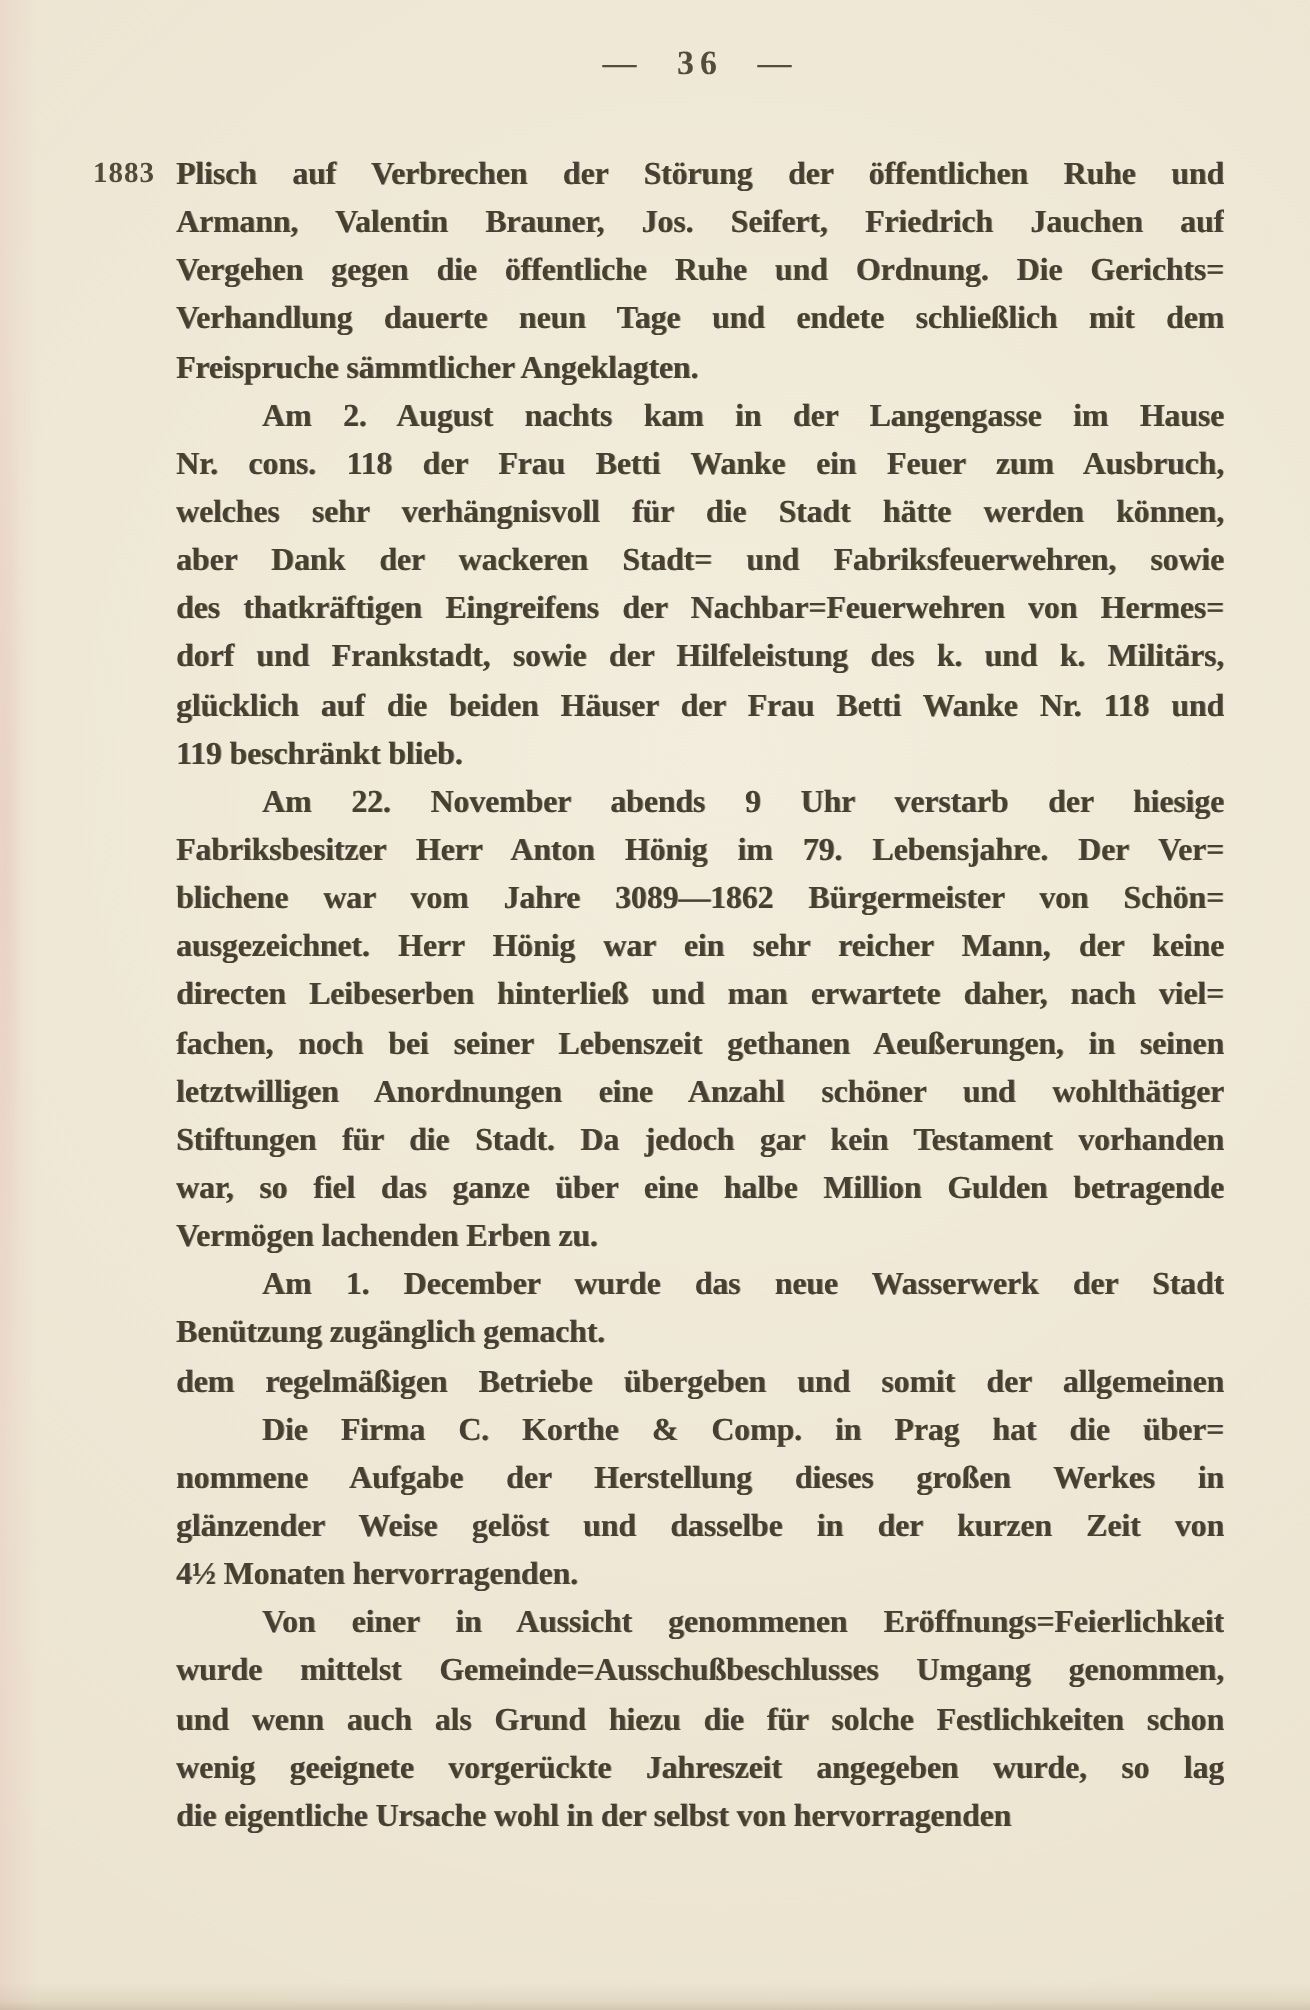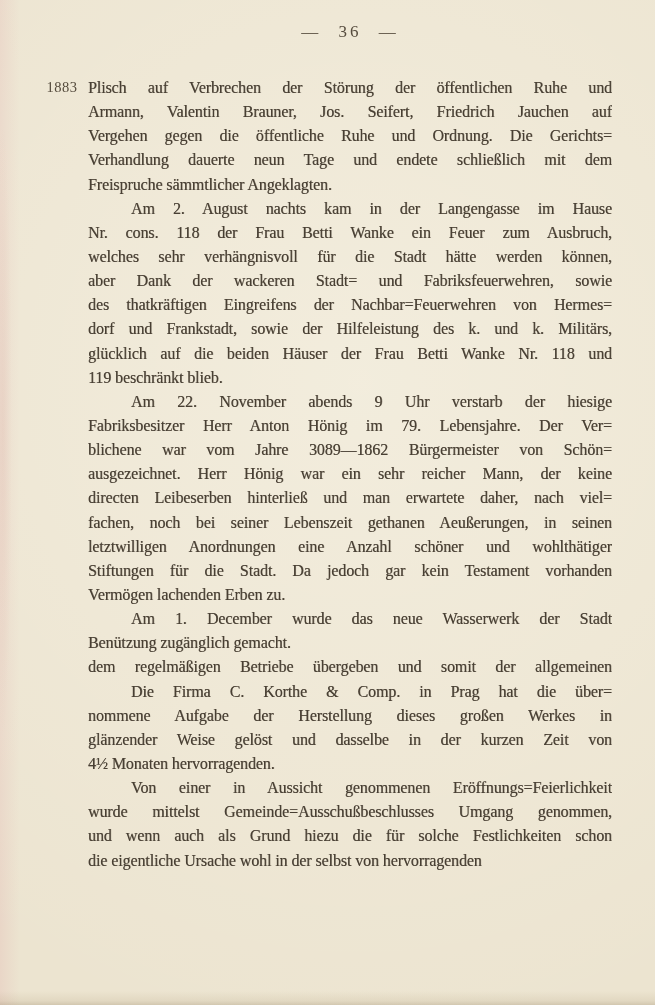--- a/index.html
+++ b/index.html
@@ -11,20 +11,21 @@
   .scan-page {
     position: relative;
     width: 655px;
     height: 1005px;
     overflow: hidden;
     color: #483f33;
     background:
       radial-gradient(ellipse 130% 90% at 55% 38%, rgba(255,253,245,0.35), rgba(255,253,245,0) 75%),
       linear-gradient(90deg, #e9d6c7 0%, #ece4d0 3%, #ece4d0 100%),
       #ece4d0;
+    font-weight: bold;
   }
   
   .scan-page::after {
     content: "";
     position: absolute;
     left: 0; right: 0; bottom: 0;
     height: 14px;
     background: linear-gradient(180deg, rgba(190,172,138,0) 0%, rgba(180,162,128,0.18) 70%, rgba(150,132,100,0.30) 100%);
     pointer-events: none;
   }
@@ -111,27 +112,29 @@
       <div class="line">glücklich auf die beiden Häuser der Frau Betti Wanke Nr. 118 und</div>
       <div class="line last">119 beschränkt blieb.</div>
       <div class="line indent">Am 22. November abends 9 Uhr verstarb der hiesige</div>
       <div class="line">Fabriksbesitzer Herr Anton Hönig im 79. Lebensjahre. Der Ver=</div>
       <div class="line">blichene war vom Jahre 3089—1862 Bürgermeister von Schön=</div>
       <div class="line">ausgezeichnet. Herr Hönig war ein sehr reicher Mann, der keine</div>
       <div class="line">directen Leibeserben hinterließ und man erwartete daher, nach viel=</div>
       <div class="line">fachen, noch bei seiner Lebenszeit gethanen Aeußerungen, in seinen</div>
       <div class="line">letztwilligen Anordnungen eine Anzahl schöner und wohlthätiger</div>
       <div class="line">Stiftungen für die Stadt. Da jedoch gar kein Testament vorhanden</div>
+      <div class="line">war, so fiel das ganze über eine halbe Million Gulden betragende</div>
       <div class="line last">Vermögen lachenden Erben zu.</div>
       <div class="line indent">Am 1. December wurde das neue Wasserwerk der Stadt</div>
       <div class="line last">Benützung zugänglich gemacht.</div>
       <div class="line">dem regelmäßigen Betriebe übergeben und somit der allgemeinen</div>
       <div class="line indent">Die Firma C. Korthe &amp; Comp. in Prag hat die über=</div>
       <div class="line">nommene Aufgabe der Herstellung dieses großen Werkes in</div>
       <div class="line">glänzender Weise gelöst und dasselbe in der kurzen Zeit von</div>
       <div class="line last">4½ Monaten hervorragenden.</div>
       <div class="line indent">Von einer in Aussicht genommenen Eröffnungs=Feierlichkeit</div>
       <div class="line">wurde mittelst Gemeinde=Ausschußbeschlusses Umgang genommen,</div>
       <div class="line">und wenn auch als Grund hiezu die für solche Festlichkeiten schon</div>
+      <div class="line">wenig geeignete vorgerückte Jahreszeit angegeben wurde, so lag</div>
       <div class="line last">die eigentliche Ursache wohl in der selbst von hervorragenden</div>
     </div>
 
 </div>
 
 </body></html>

